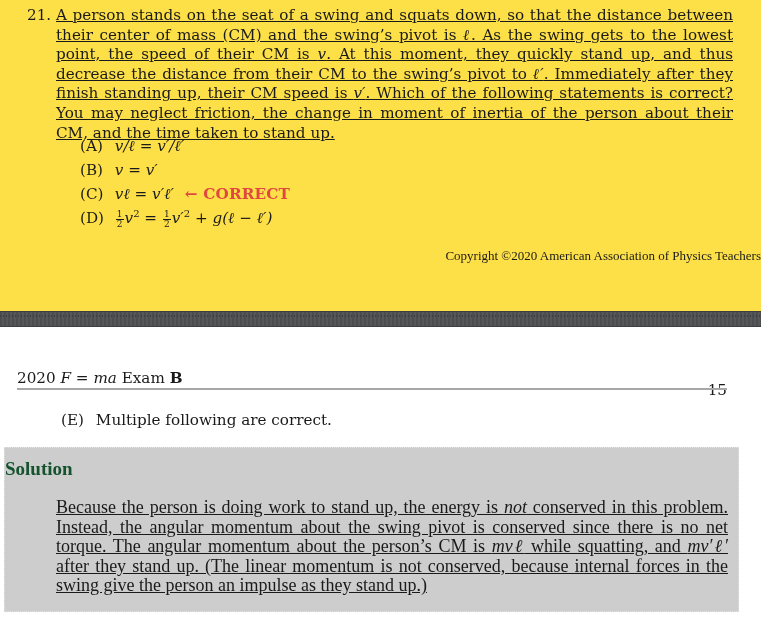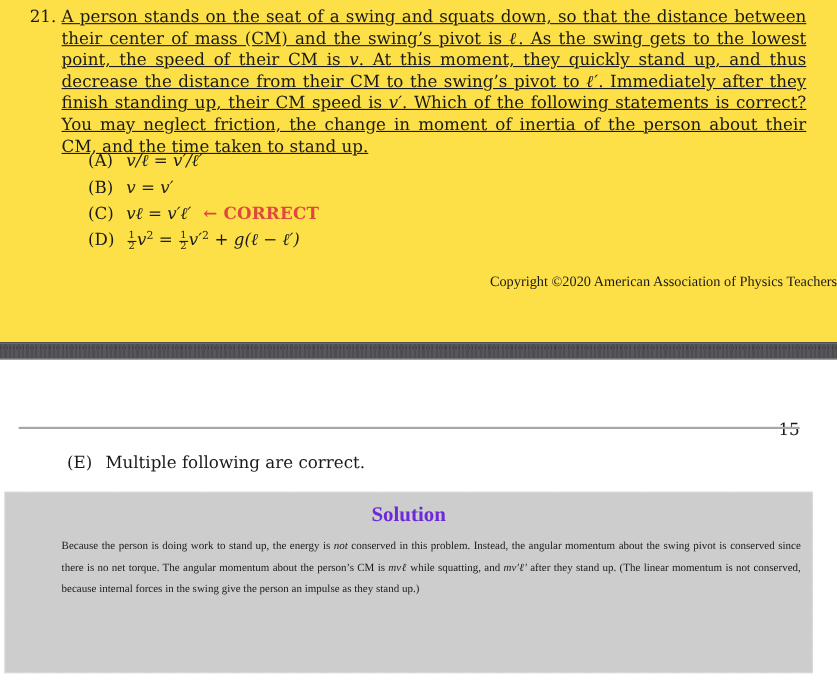--- a/index.html
+++ b/index.html
@@ -31,22 +31,22 @@
     background: repeating-linear-gradient(90deg, #2f3032 0 1px, transparent 1px 3px); opacity: 0.6; }
   .page-bottom { position: absolute; left: 0; top: 327px; width: 761px; height: 293px; background: #fff; }
   .running-head { position: absolute; left: 17px; top: 368px; width: 710px; height: 20px; font-size: 15.2px; line-height: 20px; }
   .running-head .left { position: absolute; left: 0; top: 0; white-space: nowrap; }
   .running-head .right { position: absolute; right: 0; top: 12px; margin-left: 10px; }
   .running-head b { font-weight: bold; }
   .head-rule { position: absolute; left: 17px; top: 388px; width: 710px; height: 2px; background: #a7a7a7; }
   .opt-e { position: absolute; left: 61px; top: 410px; font-size: 15.2px; line-height: 20px; white-space: nowrap; }
   .solution-box { position: absolute; left: 4px; top: 447px; width: 735px; height: 165px; background: #cdcdcd;
     border: 1px dotted #e3e3e3; box-sizing: border-box; }
-  .sol-title { position: absolute; left: 0; width: 100%; top: 9px; text-align: center; font-size: 19px; font-weight: bold; line-height: 24px; color: #6d28d9; }
-  .sol-text { position: absolute; left: 51px; top: 39px; width: 672px; font-size: 10px; line-height: 19.6px; text-align: justify; }
+  .sol-title { position: absolute; left: 0; width: 100%; top: 9px; font-size: 19px; font-weight: bold; line-height: 24px; color: #14532d; }
+  .sol-text { position: absolute; left: 51px; top: 50px; width: 672px; font-size: 18px; line-height: 19.6px; text-align: justify; text-decoration: underline; }
 </style>
 </head>
 <body>
 
 <div class="page-top">
   <div class="question">
     <span class="q-num">21.</span>
     <div class="q-text"><span>A person stands on the seat of a swing and squats down, so that the distance between their center of mass (CM) and the swing’s pivot is </span><i>ℓ</i><span>. As the swing gets to the lowest point, the speed of their CM is </span><i>v</i><span>. At this moment, they quickly stand up, and thus decrease the distance from their CM to the swing’s pivot to </span><i>ℓ′</i><span>. Immediately after they finish standing up, their CM speed is </span><i>v′</i><span>. Which of the following statements is correct? You may neglect friction, the change in moment of inertia of the person about their CM, and the time taken to stand up.</span></div>
   </div>
 
@@ -73,20 +73,21 @@
   </div>
 
   <div class="copyright serif">Copyright ©2020 American Association of Physics Teachers</div>
 </div>
 
 <div class="separator"></div>
 
 <div class="page-bottom"></div>
 
 <div class="running-head">
+  <span class="left"><span>2020 </span><i>F = ma</i><span> Exam </span><b>B</b></span>
   <span class="right">15</span>
 </div>
 <div class="head-rule"></div>
 
 <div class="opt-e">
   <span class="opt-label" style="display:inline-block;width:30px">(E)</span>
   <span>Multiple following are correct.</span>
 </div>
 
 <div class="solution-box">

